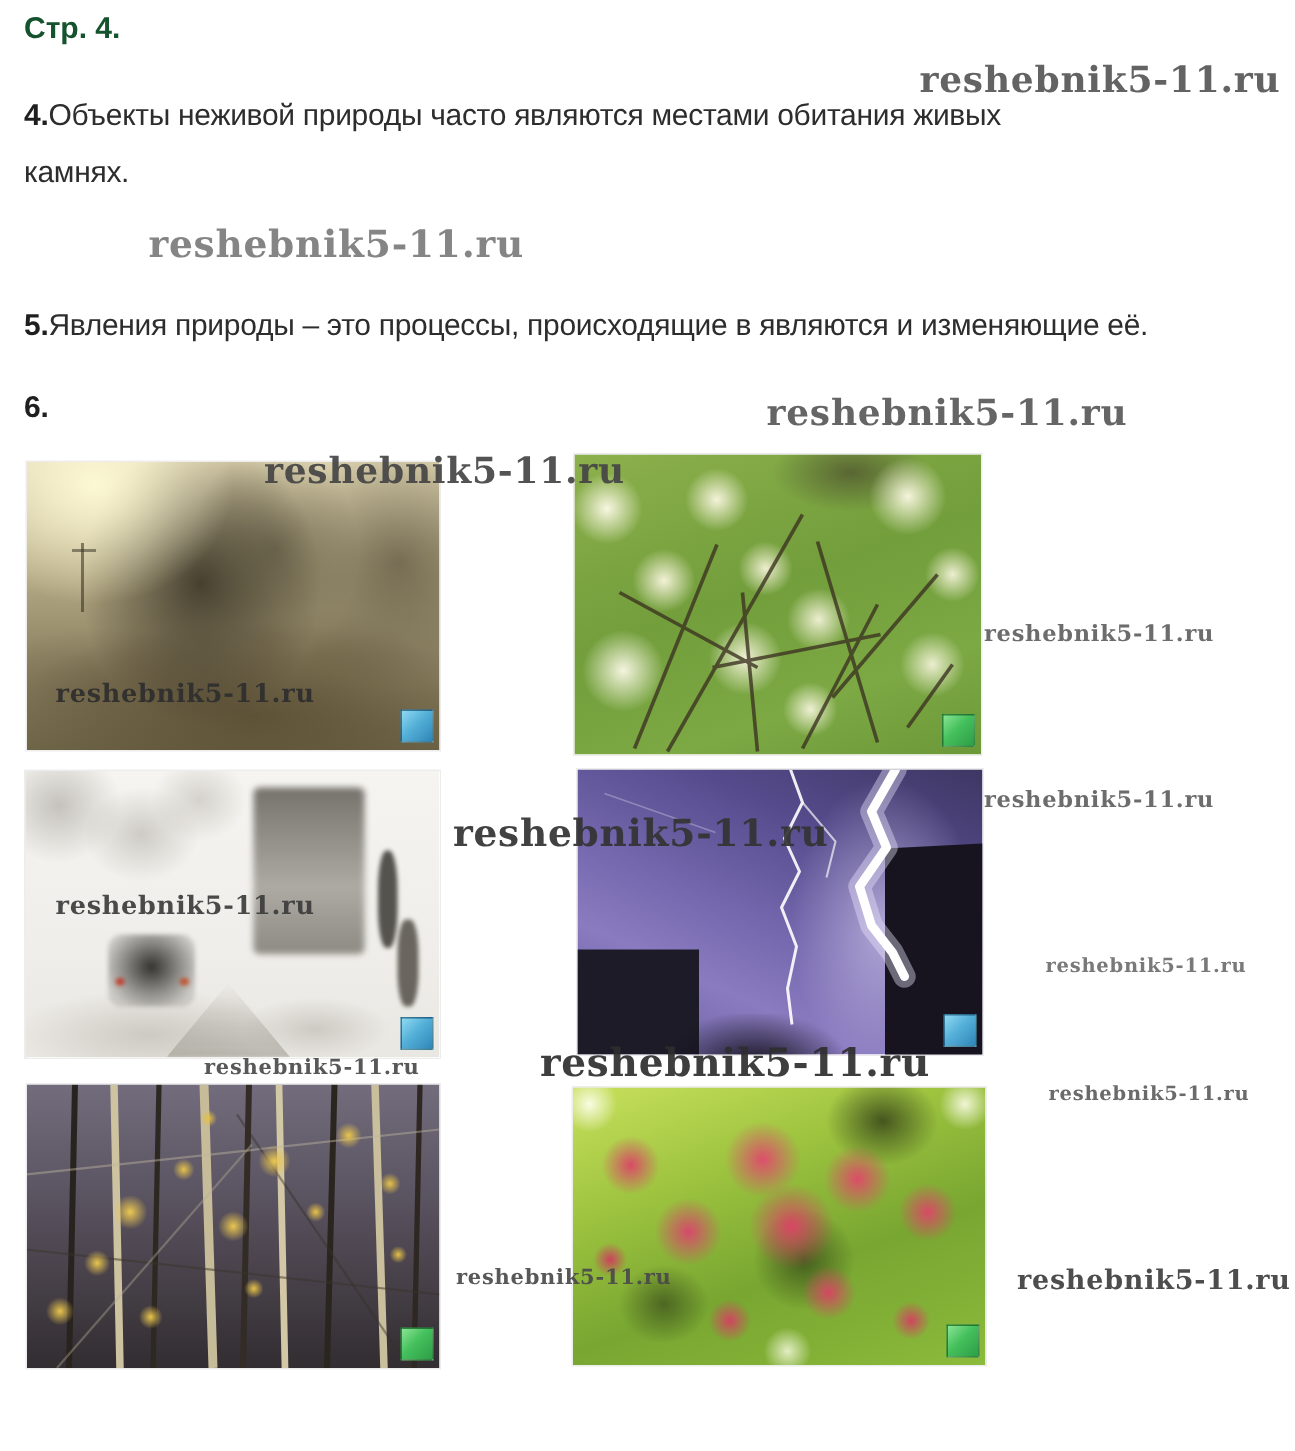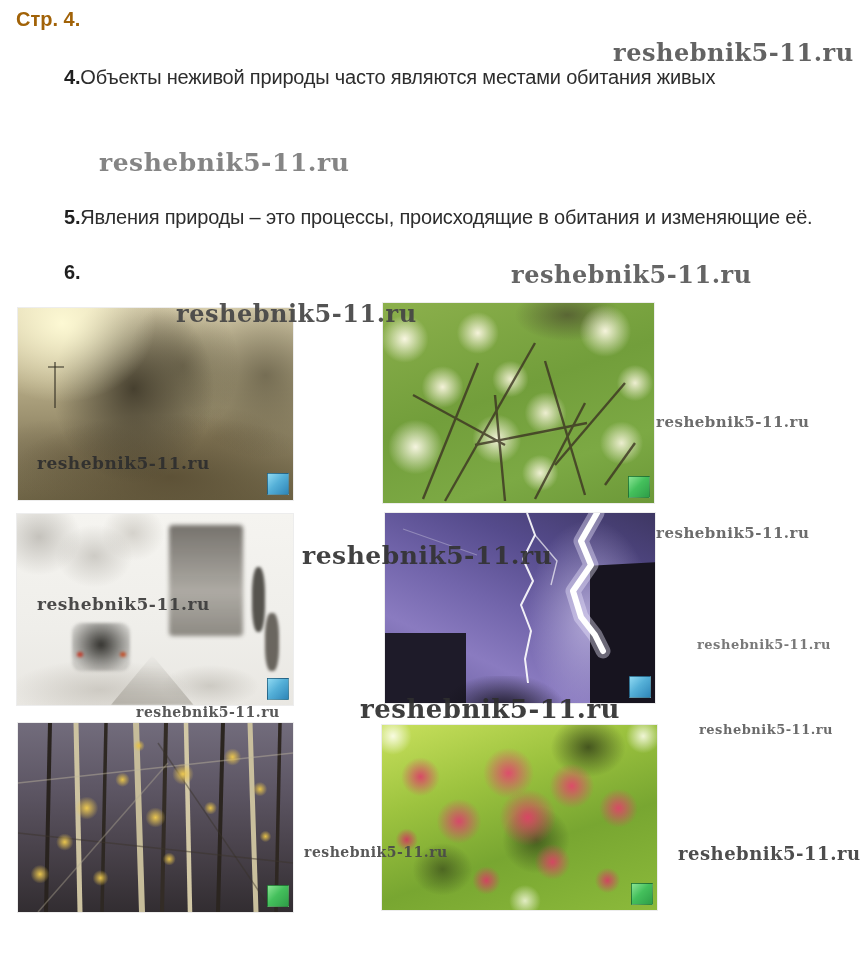--- a/index.html
+++ b/index.html
@@ -1,22 +1,22 @@
 <!DOCTYPE html>
 <html><head>
 <meta charset="utf-8">
 <style>
   html,body{margin:0;padding:0;background:#ffffff;}
   body{width:863px;height:967px;position:relative;overflow:hidden;
        font-family:"Liberation Sans",sans-serif;color:#2b2b2b;}
   .page{position:absolute;inset:0;}
 
   
-  .heading{position:absolute;left:16px;top:8px;font-size:20px;font-weight:bold;color:#a16207;}
-  .para{position:absolute;left:16px;margin-left:48px;}
+  .heading{position:absolute;left:16px;top:8px;font-size:20px;font-weight:bold;color:#14532d;}
+  .para{position:absolute;left:16px;}
   .para .line{line-height:38px;font-size:20px;letter-spacing:-0.2px;white-space:nowrap;color:#2d2d2d;}
   .para .num{font-weight:bold;color:#1f1f1f;}
 
   
   .wm{position:absolute;font-family:"DejaVu Serif",serif;font-weight:bold;
       white-space:nowrap;letter-spacing:.5px;z-index:30;opacity:.92;}
 
   
   .photo{position:absolute;overflow:hidden;box-shadow:0 0 0 1px rgba(0,0,0,.07);z-index:5;}
   .scene{position:absolute;inset:0;}
@@ -149,24 +149,25 @@
 </style>
 </head>
 <body>
 
 <div class="page">
 
   <div class="heading">Стр. 4.</div>
 
   <div class="para" style="top:58px">
     <div class="line"><span class="num">4.</span><span>Объекты неживой природы часто являются местами обитания живых</span></div>
+    <div class="line">камнях.</div>
   </div>
 
   <div class="para" style="top:198px">
-    <div class="line"><span class="num">5.</span><span>Явления природы – это процессы, происходящие в обитания и изменяющие её.</span></div>
+    <div class="line"><span class="num">5.</span><span>Явления природы – это процессы, происходящие в являются и изменяющие её.</span></div>
   </div>
 
   <div class="para" style="top:253px">
     <div class="line"><span class="num">6.</span></div>
   </div>
 
   <div class="photo" style="left:18px;top:308px;width:275px;height:192px">
     <div class="scene scene-fog"></div>
     <div class="corner corner-blue"></div>
   </div>

